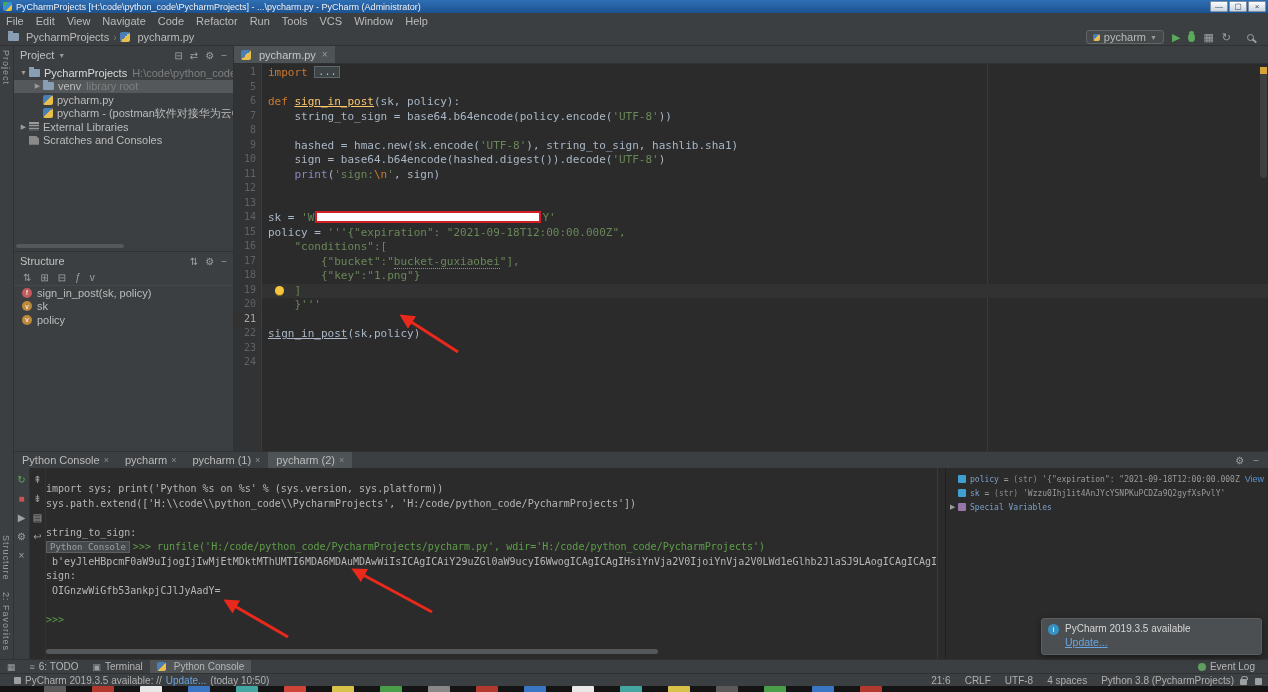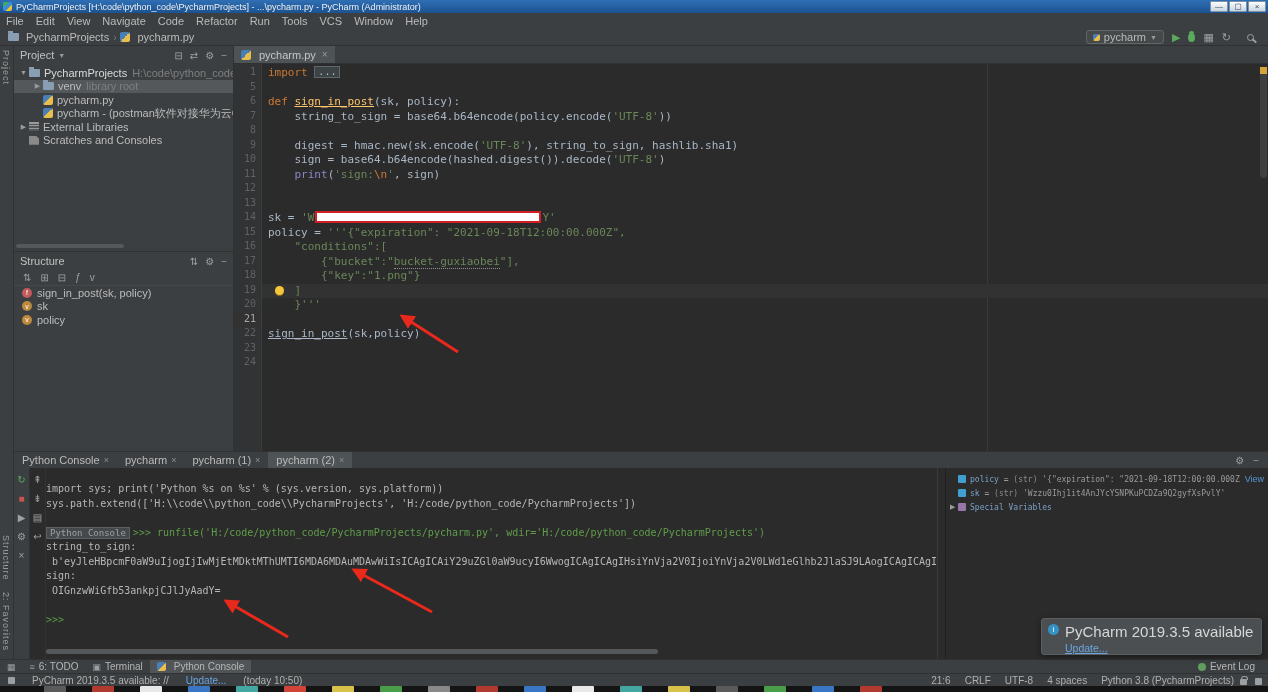--- a/index.html
+++ b/index.html
@@ -104,34 +104,34 @@
 .vic-var{background:#3f9fd0}
 .vic-group{background:#9876aa}
 .var-text{overflow:hidden;white-space:pre;flex:1}
 .var-name{color:#7aa0c8}
 .var-type{color:#8a8a8a}
 .var-value{color:#9b9b9b}
 .var-link{margin-left:auto;color:#5896d5;flex:none;font-family:"Liberation Sans",sans-serif;font-size:9px;padding-left:4px}
 
 #notification{left:1041px;top:618px;width:221px;height:37px;background:#4b4f51;border:1px solid #5a5e60;border-radius:3px;padding:4px 6px;display:flex;gap:6px;box-shadow:0 2px 6px rgba(0,0,0,.4);z-index:30}
 .info-ic{width:11px;height:11px;border-radius:50%;background:#3592c4;color:#fff;font-size:8px;line-height:11px;text-align:center;flex:none;margin-top:1px}
-#notif-title{color:#d6d6d6;font-size:15px}
+#notif-title{color:#d6d6d6;font-size:10px}
 #notif-link{color:#6aa5e0;font-size:10.5px;text-decoration:underline;margin-top:2px}
 
 #toolbtn-bar{left:0;top:659px;width:1268px;height:14px;background:#3c3f41;border-top:1px solid #2f3133;display:flex;align-items:center;font-size:10px}
 #toolbtn-left{display:flex;height:100%}
 #toolbtn-right{margin-left:auto;display:flex;height:100%;padding-right:6px}
 .toolbtn{display:flex;align-items:center;gap:4px;padding:0 7px;color:#b5b5b5}
 .toolbtn.active{background:#515557}
 .tb-glyph{font-size:9px;color:#9da0a2}
 .ic-py.small{width:9px;height:9px}
 .event-dot{width:8px;height:8px;border-radius:50%;background:#5f9e5f;display:inline-block}
 
 #statusbar{left:0;top:673px;width:1268px;height:13px;background:#3c3f41;border-top:1px solid #2f3133;display:flex;align-items:center;font-size:10px;color:#b0b0b0}
-#status-left{display:flex;gap:17px;padding-left:8px;align-items:flex-start;white-space:nowrap}
+#status-left{display:flex;gap:4px;padding-left:14px;align-items:flex-start;white-space:nowrap}
 #status-msg-link{color:#6aa5e0}
 #status-right{margin-left:auto;display:flex;gap:14px;align-items:flex-end;padding-right:34px;white-space:nowrap}
 .status-icons{position:absolute;right:6px;top:676px;display:flex;gap:8px}
 .lock{width:7px;height:6px;background:#9da0a2;border-radius:1px;position:relative;margin-top:3px}
 .lock::before{content:'';position:absolute;top:-3px;left:1px;width:5px;height:3px;border:1px solid #9da0a2;border-bottom:none;border-radius:3px 3px 0 0}
 .mini-sq{width:7px;height:7px;background:#9da0a2;border-radius:1px;margin-top:2px}
 
 #taskbar{left:0;top:686px;width:1268px;height:6px;background:#141414;display:flex;gap:26px;padding-left:44px;overflow:hidden}
 .task-ic{width:22px;height:6px;flex:none;border-radius:1px 1px 0 0}
 
@@ -309,21 +309,21 @@
         <div class="ln">24</div>
       </div>
     <div id="code-area">
       <div id="margin-guide"></div>
       <div id="code-lines">
           <div class="code-line"><span class="seg kw">import </span><span class="seg fold">...</span></div>
           <div class="code-line"></div>
           <div class="code-line"><span class="seg kw">def </span><span class="seg fn u">sign_in_post</span><span class="seg plain">(sk, policy):</span></div>
           <div class="code-line"><span class="seg plain">    string_to_sign = base64.b64encode(policy.encode(</span><span class="seg str">'UTF-8'</span><span class="seg plain">))</span></div>
           <div class="code-line"></div>
-          <div class="code-line"><span class="seg plain">    digest = hmac.new(sk.encode(</span><span class="seg str">'UTF-8'</span><span class="seg plain">), string_to_sign, hashlib.sha1)</span></div>
+          <div class="code-line"><span class="seg plain">    hashed = hmac.new(sk.encode(</span><span class="seg str">'UTF-8'</span><span class="seg plain">), string_to_sign, hashlib.sha1)</span></div>
           <div class="code-line"><span class="seg plain">    sign = base64.b64encode(hashed.digest()).decode(</span><span class="seg str">'UTF-8'</span><span class="seg plain">)</span></div>
           <div class="code-line"><span class="seg plain">    </span><span class="seg builtin">print</span><span class="seg plain">(</span><span class="seg str">'sign:</span><span class="seg esc">\n</span><span class="seg str">'</span><span class="seg plain">, sign)</span></div>
           <div class="code-line"></div>
           <div class="code-line"></div>
           <div class="code-line"><span class="seg plain">sk = </span><span class="seg str">'W</span><span class="redact"></span><span class="seg str">Y'</span></div>
           <div class="code-line"><span class="seg plain">policy = </span><span class="seg str">'''{"expiration": "2021-09-18T12:00:00.000Z",</span></div>
           <div class="code-line"><span class="seg str">    "conditions":[</span></div>
           <div class="code-line"><span class="seg str">        {"bucket":"</span><span class="seg str typo">bucket-guxiaobei</span><span class="seg str">"],</span></div>
           <div class="code-line"><span class="seg str">        {"key":"1.png"}</span></div>
           <div class="code-line current"><span class="bulb"></span><span class="seg str">    ]</span></div>
@@ -373,22 +373,22 @@
   <span class="cbar-ic">⇞</span>
   <span class="cbar-ic">⇟</span>
   <span class="cbar-ic">▤</span>
   <span class="cbar-ic">↩</span>
 </div>
 
 <div class="abs" id="console-output">
     <div class="console-line"><span class="cseg out">import sys; print('Python %s on %s' % (sys.version, sys.platform))</span></div>
     <div class="console-line"><span class="cseg out">sys.path.extend(['H:\\code\\python_code\\PycharmProjects', 'H:/code/python_code/PycharmProjects'])</span></div>
     <div class="console-line"></div>
+    <div class="console-line"><span class="cseg out">string_to_sign:</span></div>
     <div class="console-line"><span class="cseg label">Python Console</span><span class="cseg input">&gt;&gt;&gt; runfile('H:/code/python_code/PycharmProjects/pycharm.py', wdir='H:/code/python_code/PycharmProjects')</span></div>
-    <div class="console-line"><span class="cseg out">string_to_sign:</span></div>
     <div class="console-line"><span class="cseg out"> b'eyJleHBpcmF0aW9uIjogIjIwMjEtMDktMThUMTI6MDA6MDAuMDAwWiIsICAgICAiY29uZGl0aW9ucyI6WwogICAgICAgIHsiYnVja2V0IjoiYnVja2V0LWd1eGlhb2JlaSJ9LAogICAgICAgIHs</span></div>
     <div class="console-line"><span class="cseg out">sign:</span></div>
     <div class="console-line"><span class="cseg out"> OIGnzwWiGfb53ankpjCJlJyAadY=</span></div>
     <div class="console-line"></div>
     <div class="console-line"><span class="cseg input">&gt;&gt;&gt; </span></div>
   </div>
 <div class="abs" id="console-hscroll"></div>
 <div class="abs" id="console-vdivider"></div>
 
 <div class="abs" id="variables-panel">

